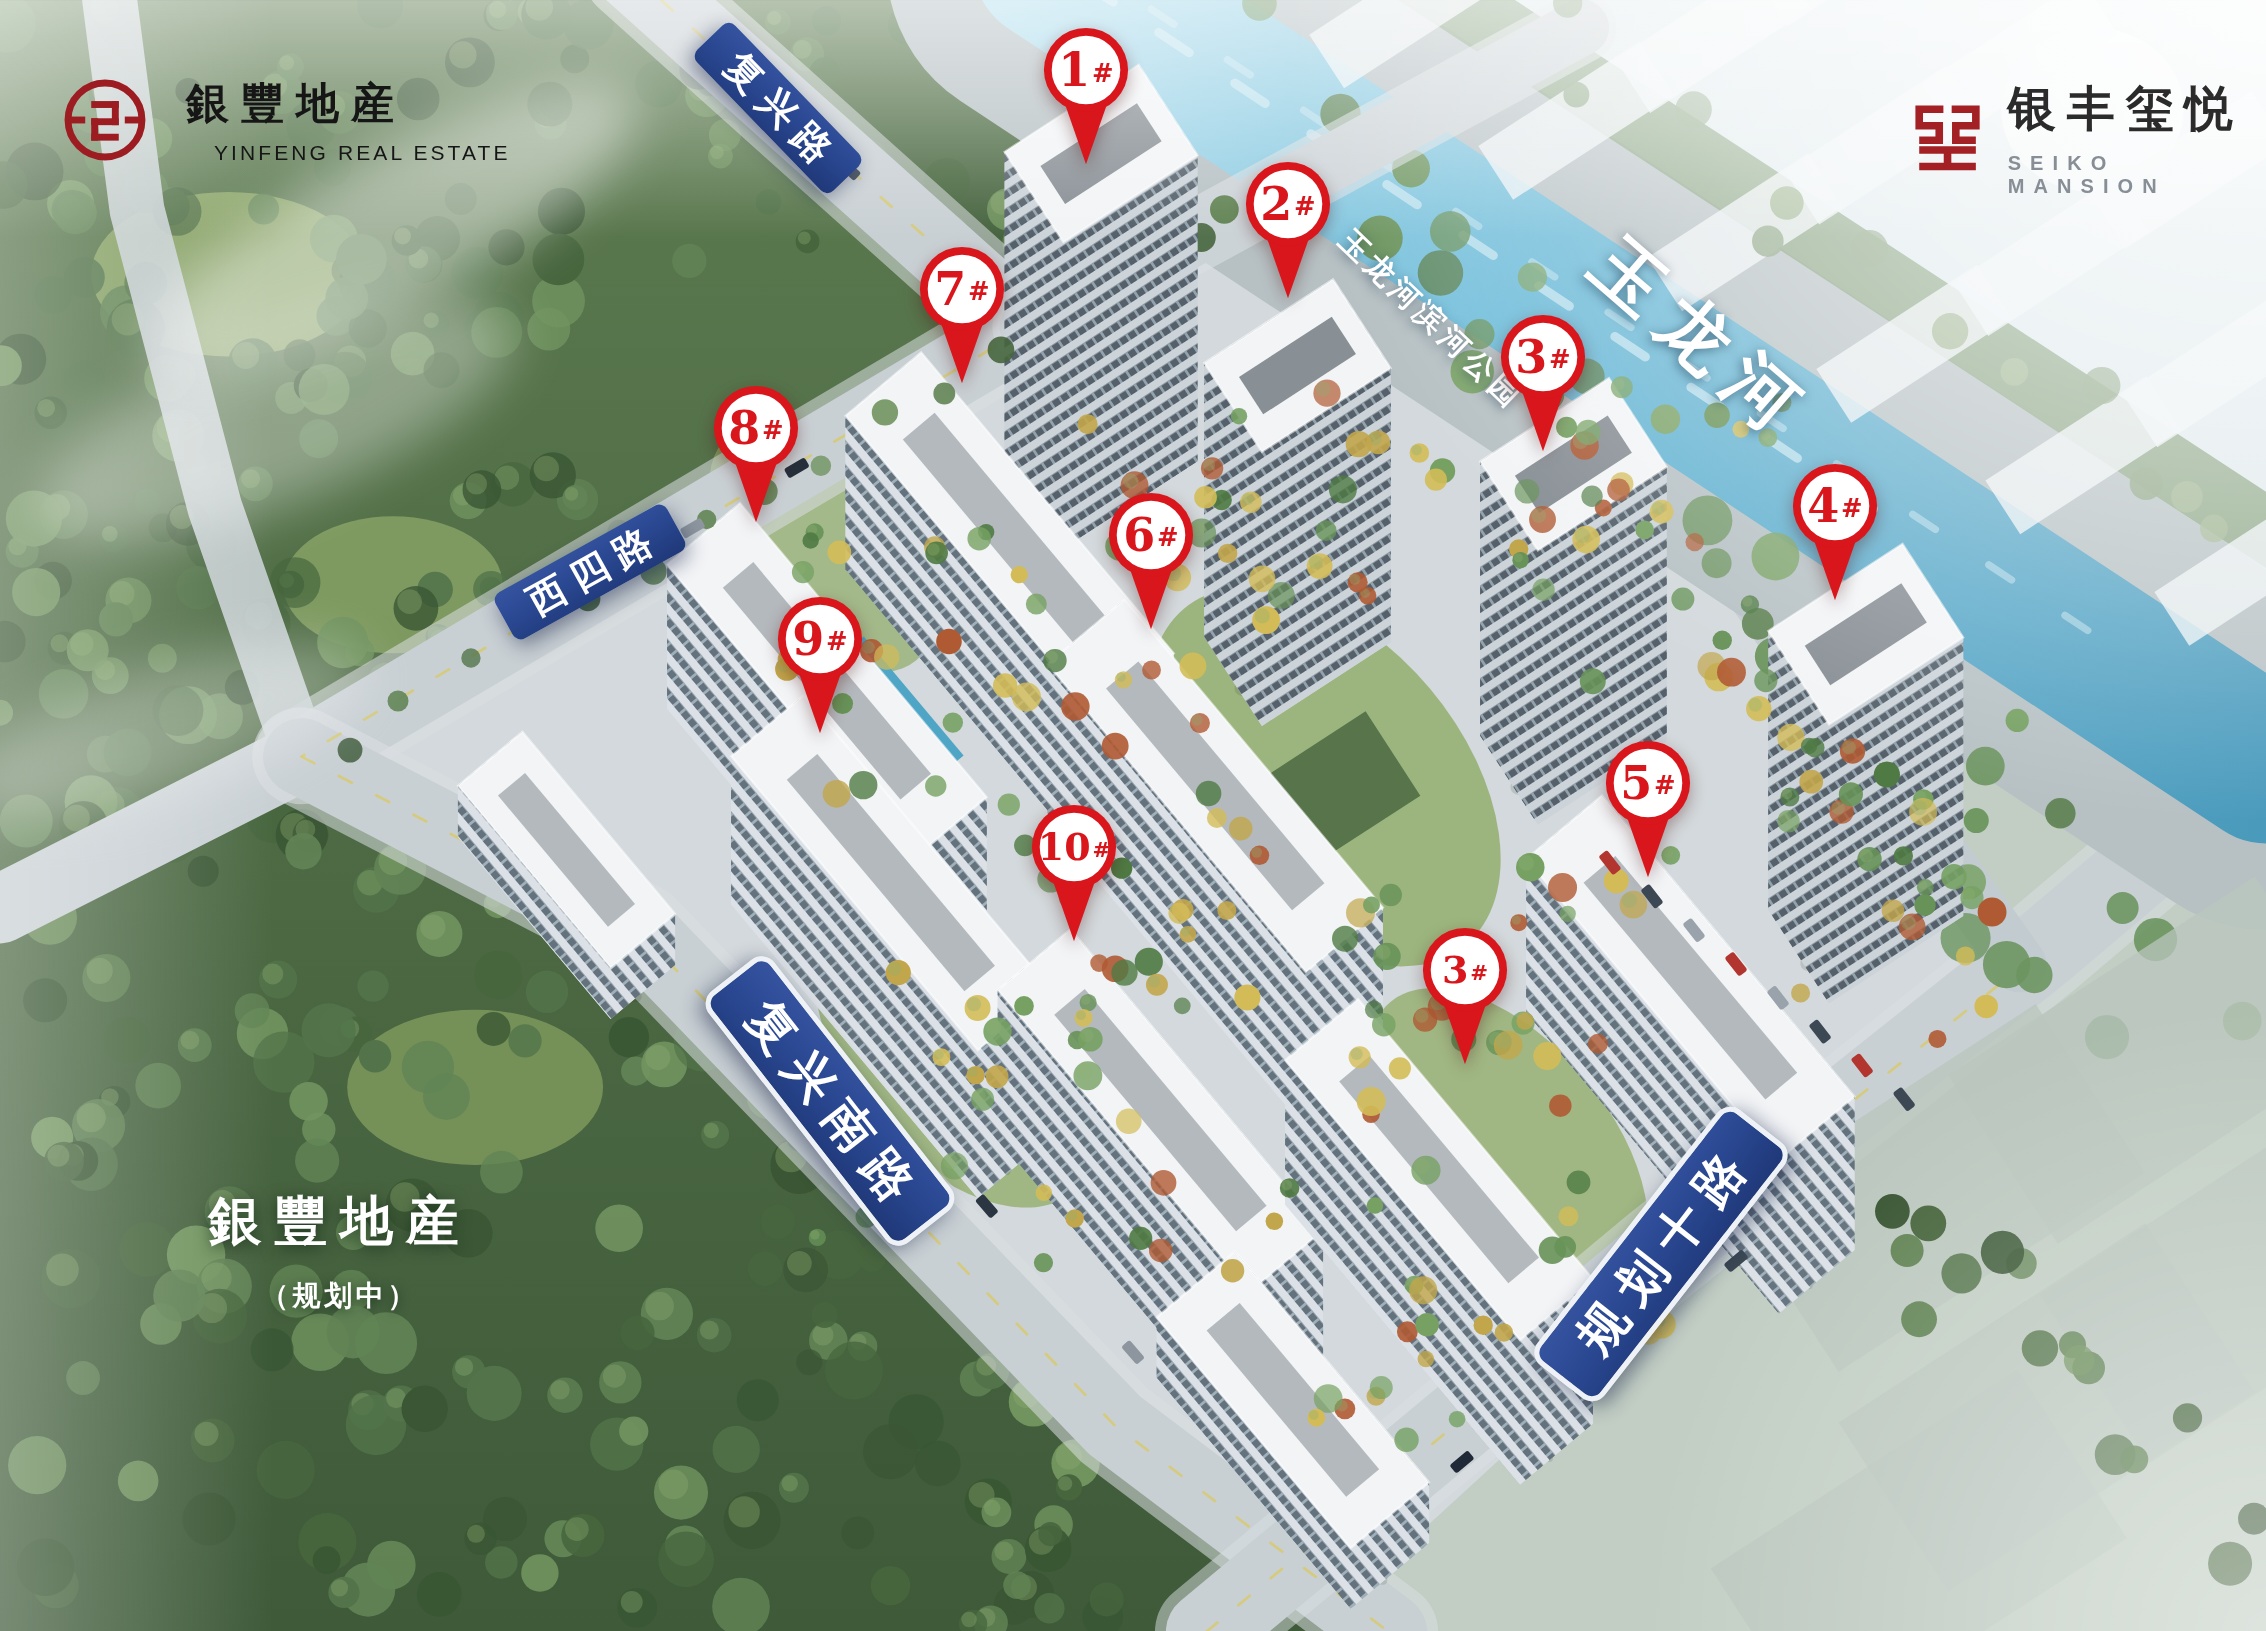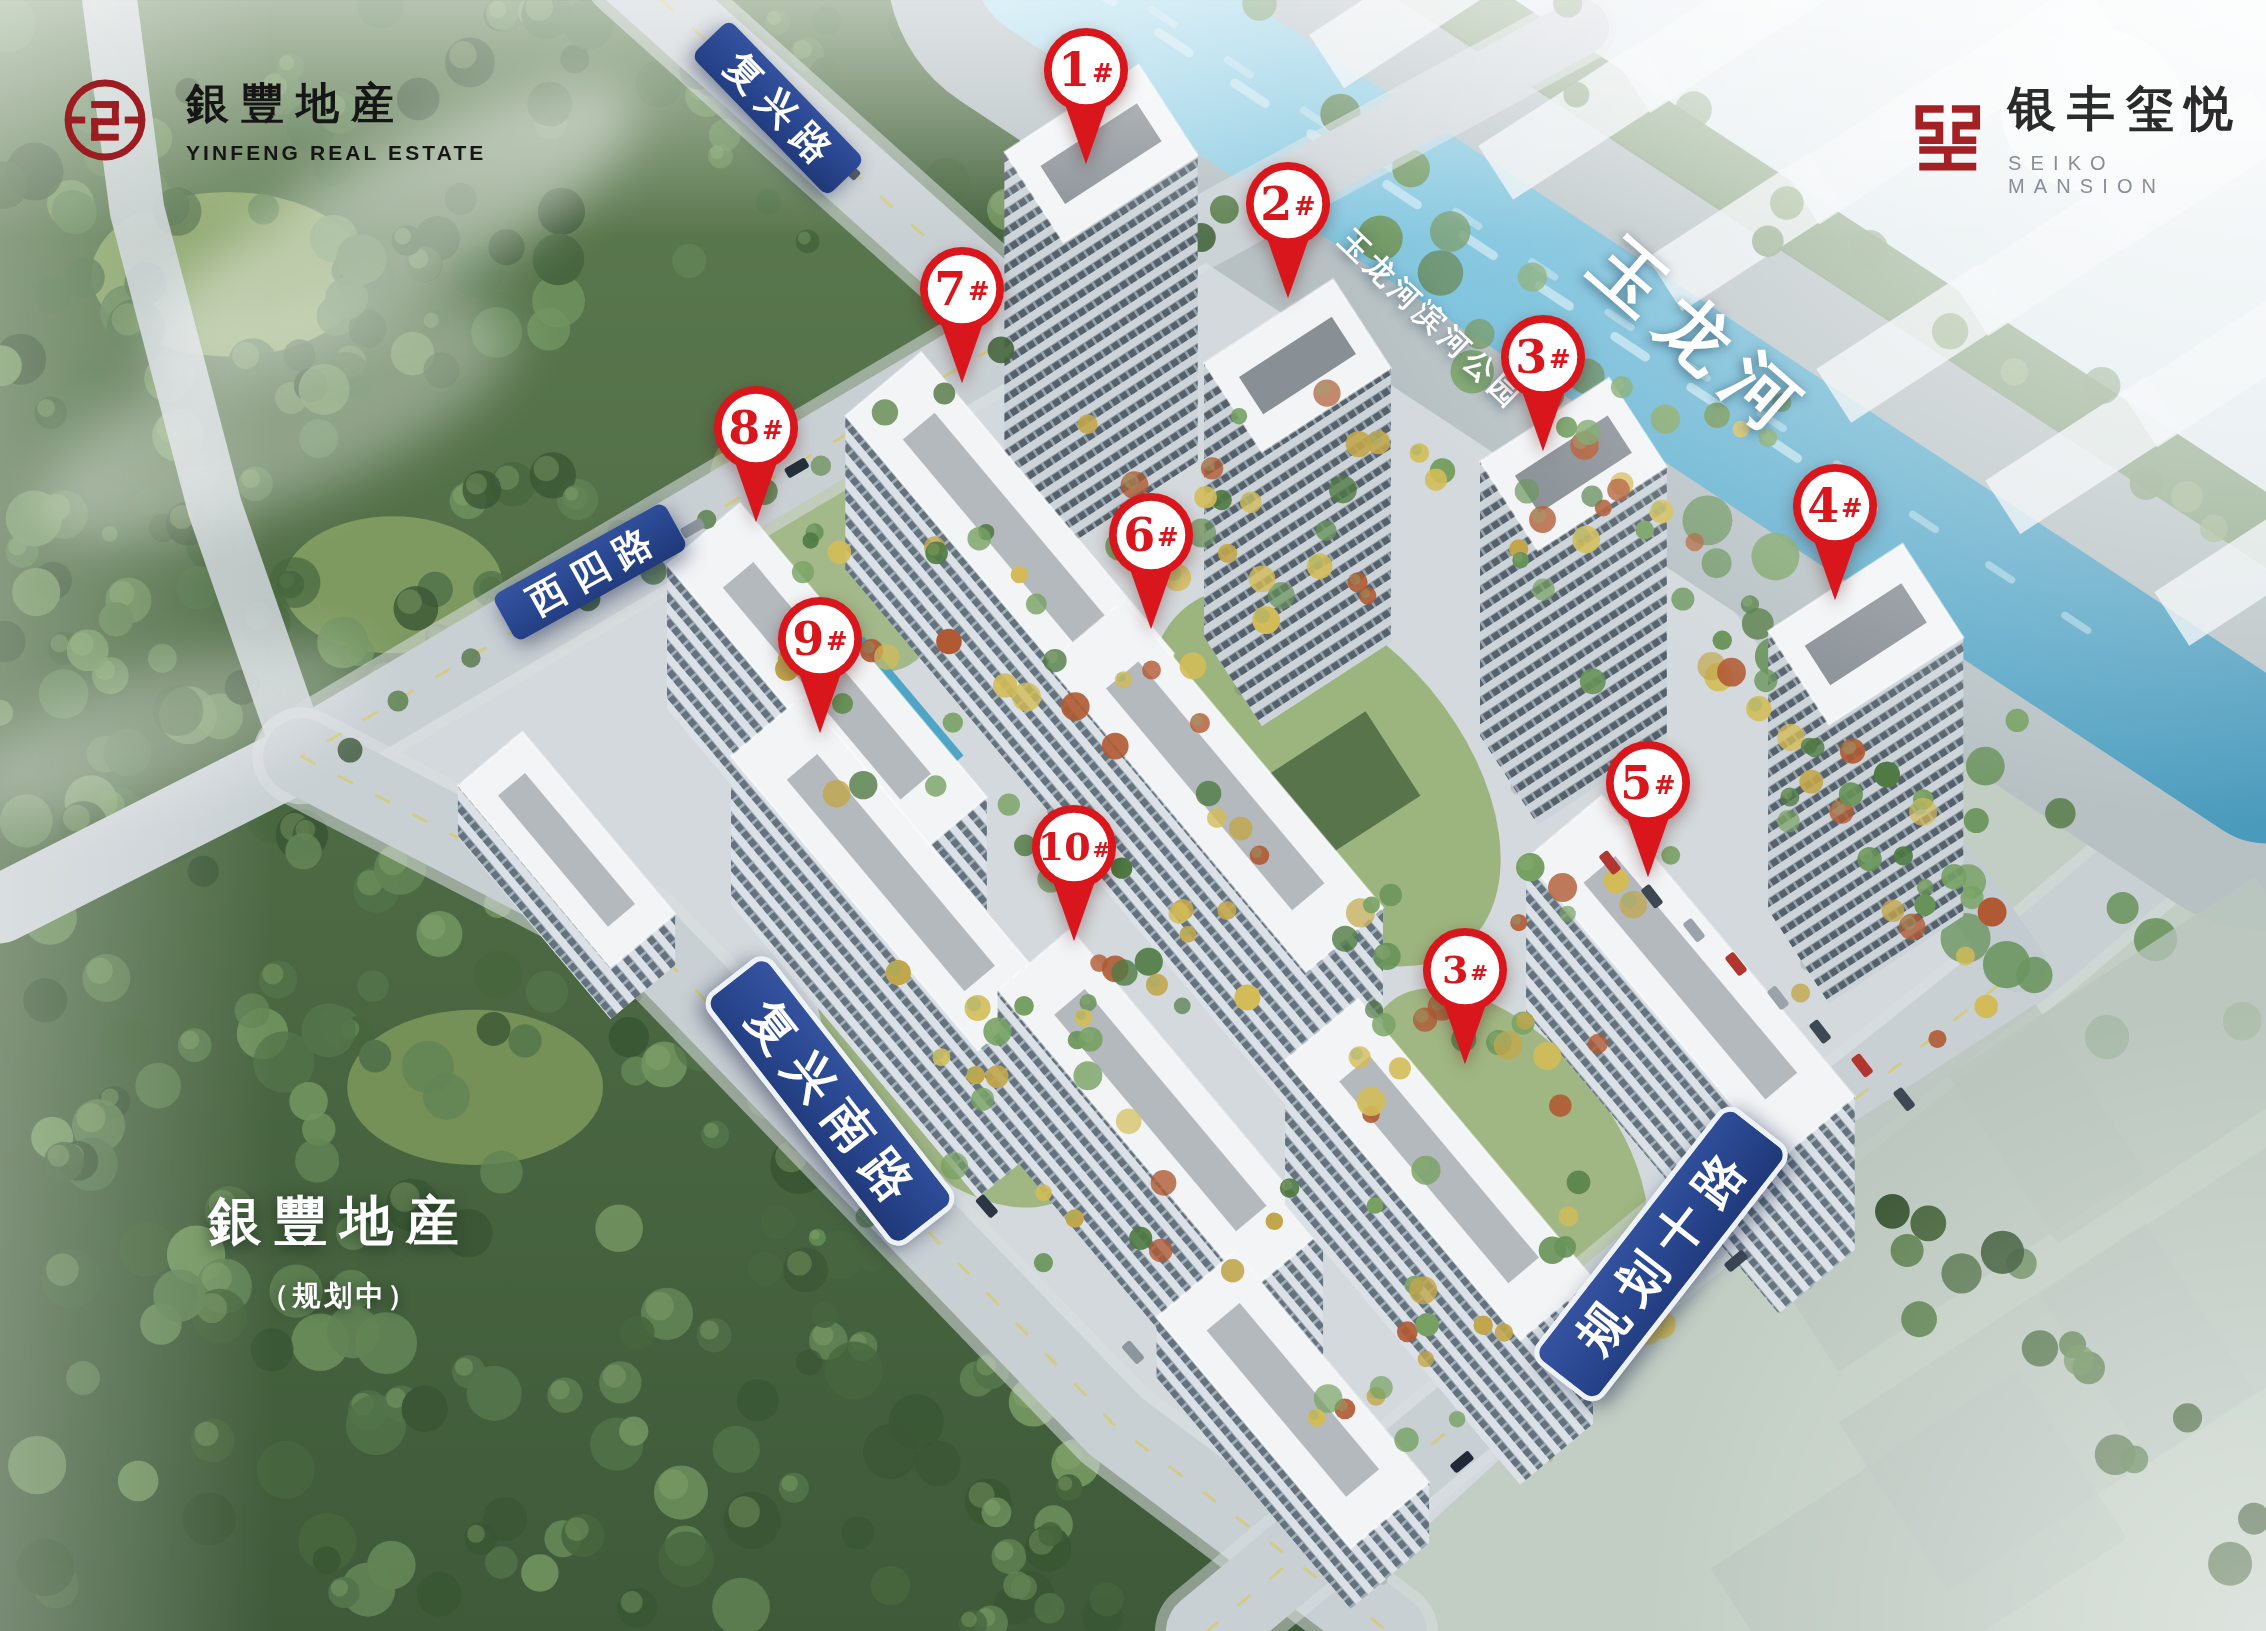--- a/index.html
+++ b/index.html
@@ -33,26 +33,26 @@
                align-items:center;justify-content:center;color:#d9161c;
                font-family:"DejaVu Serif",serif;font-weight:700;line-height:1;}
   .marker .hash{font-size:.56em;margin-left:1.8px;transform:translateY(12%);}
 
   
   .logo{position:absolute;display:flex;align-items:center;}
   .logo-left{left:62px;top:75px;gap:38px;}
   .logo-left .txt{display:flex;flex-direction:column;}
   .lg-cn{font-size:43px;font-weight:700;color:#161616;letter-spacing:12px;
          font-family:"DejaVu Serif",serif;}
-  .lg-en{font-size:21px;font-weight:700;color:#161616;letter-spacing:3.1px;margin-top:8.2px;}
+  .lg-en{font-size:21px;font-weight:400;color:#161616;letter-spacing:3.1px;margin-top:8.2px;margin-left:28px;}
   .logo-right{left:1913px;top:77px;gap:25.6px;}
   .logo-right .txt{display:flex;flex-direction:column;}
   .lg2-cn{font-size:48px;font-weight:600;color:#2b2b2b;letter-spacing:11px;
           font-family:Liberation Sans, sans-serif;}
-  .lg2-en{font-size:20px;font-weight:400;color:#878e96;letter-spacing:9.1px;margin-top:11px;}
+  .lg2-en{font-size:20px;font-weight:700;color:#878e96;letter-spacing:9.1px;margin-top:11px;}
 </style>
 </head>
 <body>
 
 <div class="stage">
   <div id="scene">
       <svg width="2266" height="1632" viewBox="0 0 2480 1786" xmlns="http://www.w3.org/2000/svg">
         <defs>
     <linearGradient id="gFor" x1="0" y1="0" x2="0" y2="1">
             <stop offset="0" stop-color="#5d7b50"></stop>

